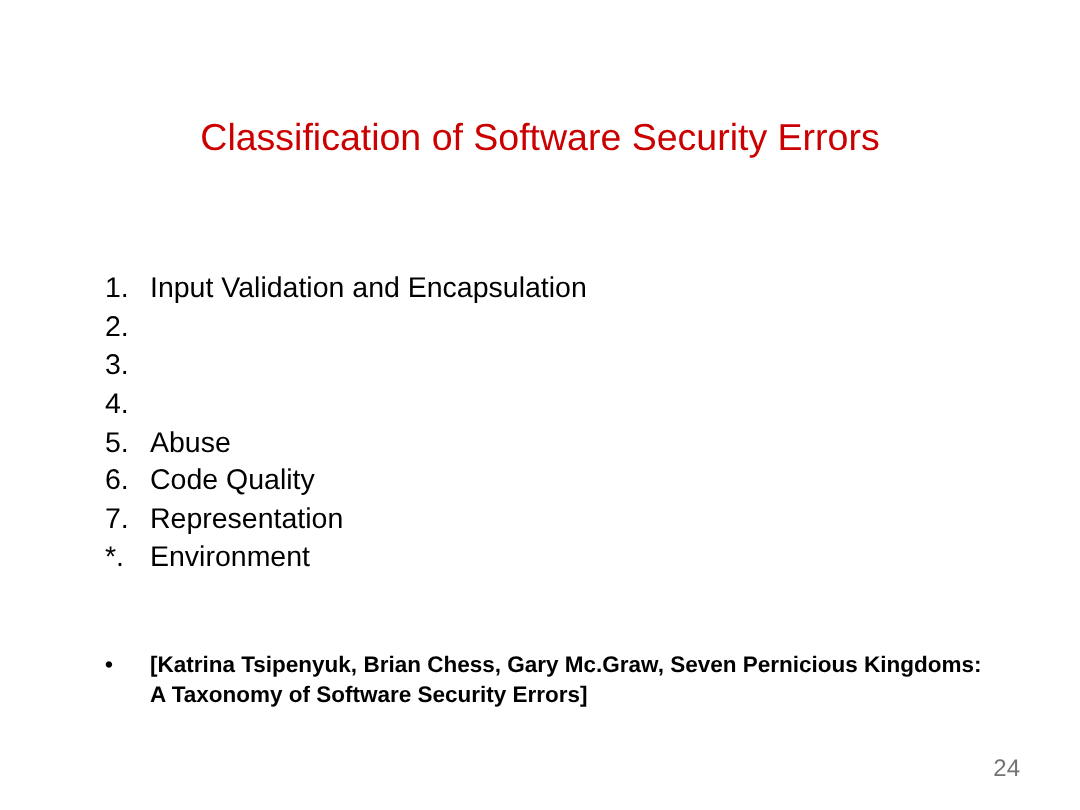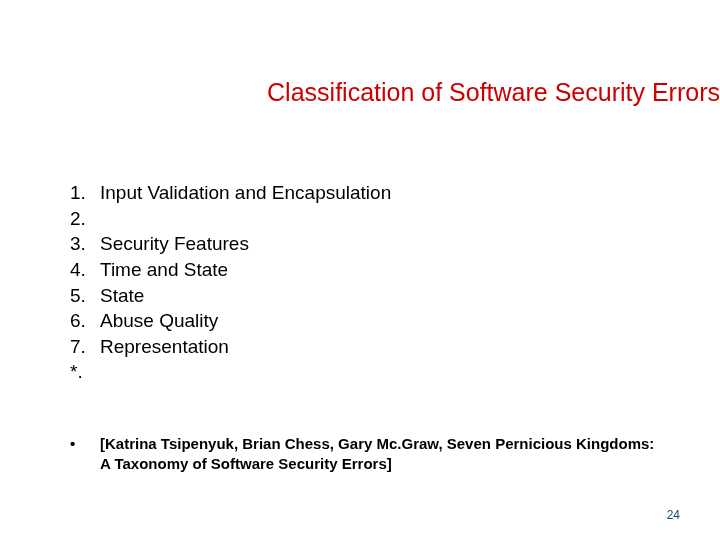--- a/index.html
+++ b/index.html
@@ -17,21 +17,21 @@
     width: 720px;
     height: 540px;
     position: relative;
     box-sizing: border-box;
   }
   .title {
     position: absolute;
     top: 78px;
     left: 0;
     width: 100%;
-    text-align: right;
+    text-align: center;
     font-size: 25px;
     color: #cc0000;
   }
   .list {
     position: absolute;
     top: 180px;
     left: 70px;
     font-size: 19px;
     line-height: 1.35;
     color: #000000;
@@ -55,62 +55,61 @@
     line-height: 1.35;
   }
   .citation-block .bullet {
     width: 30px;
     flex: 0 0 30px;
   }
   .page-number {
     position: absolute;
     bottom: 18px;
     right: 40px;
-    font-size: 12px;
-    color: #0c4a6e;
+    font-size: 16px;
+    color: #737373;
     font-family: Arial, sans-serif;
   }
 </style>
 </head>
 <body>
 
 <div class="slide">
 
   <div class="title">Classification of Software Security Errors</div>
 
   <div class="list">
     <div class="row">
       <span class="num">1.</span>
       <span>Input Validation and Encapsulation</span>
     </div>
     <div class="row">
       <span class="num">2.</span>
     </div>
     <div class="row">
       <span class="num">3.</span>
-      <span>Security Features</span>
     </div>
     <div class="row">
       <span class="num">4.</span>
-      <span>Time and State</span>
     </div>
     <div class="row">
       <span class="num">5.</span>
-      <span>State</span>
+      <span>Abuse</span>
     </div>
     <div class="row">
       <span class="num">6.</span>
-      <span>Abuse Quality</span>
+      <span>Code Quality</span>
     </div>
     <div class="row">
       <span class="num">7.</span>
       <span>Representation</span>
     </div>
     <div class="row">
       <span class="num">*.</span>
+      <span>Environment</span>
     </div>
   </div>
 
   <div class="citation-block">
     <span class="bullet">•</span>
     <span>[Katrina Tsipenyuk, Brian Chess, Gary Mc.Graw, Seven Pernicious Kingdoms: A Taxonomy of Software Security Errors]</span>
   </div>
 
   <div class="page-number">24</div>
 

